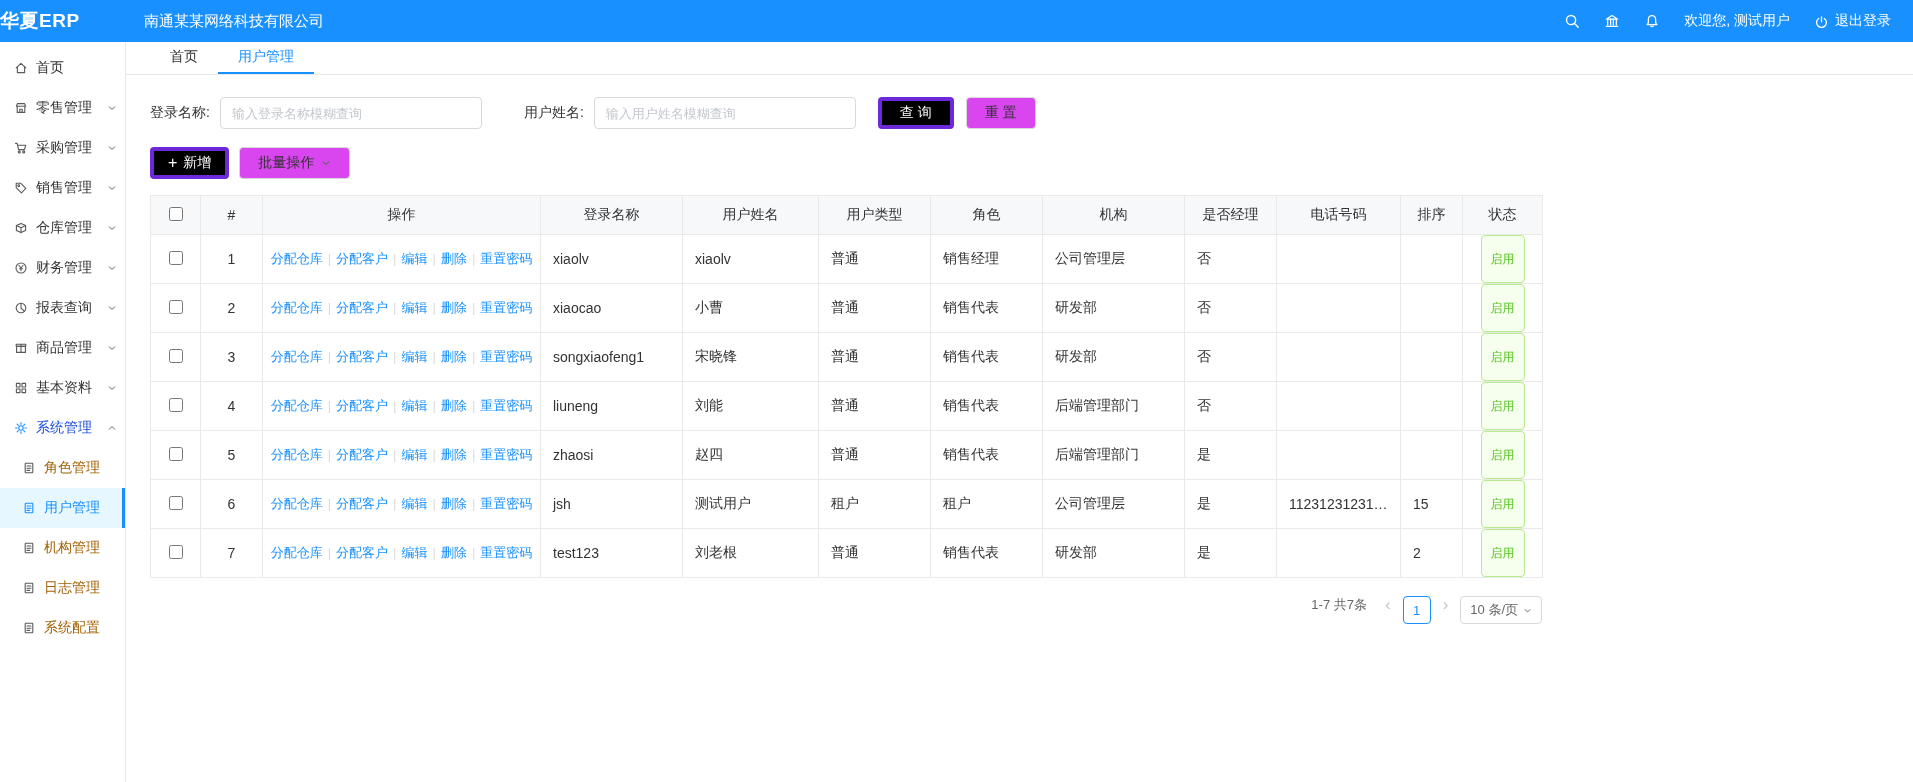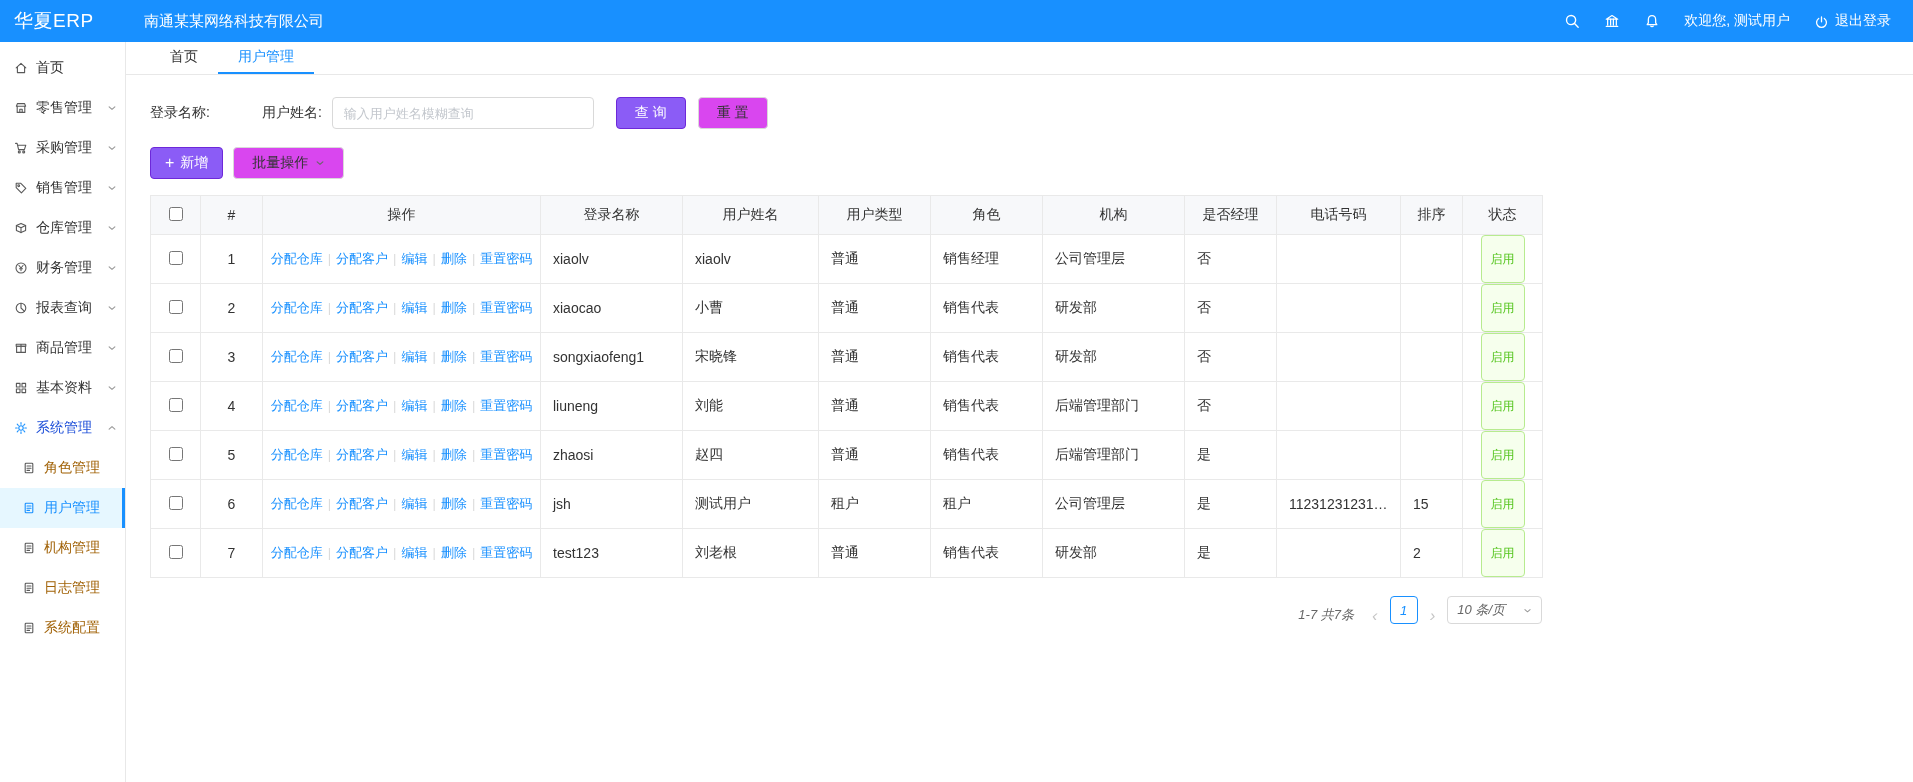--- a/index.html
+++ b/index.html
@@ -1,21 +1,21 @@
 <!DOCTYPE html>
 <html><head>
 <meta charset="utf-8">
 <style>
   * { margin:0; padding:0; box-sizing:border-box; }
   html,body { width:1913px; height:782px; overflow:hidden; }
   body { font-family:"Liberation Sans","DejaVu Sans",sans-serif; font-size:14px; color:#333; background:#fff; }
 
   
   .app-header { height:42px; background:#1890ff; color:#fff; display:flex; align-items:center; }
-  .logo { width:126px; padding-left:14px; font-size:19px; font-weight:normal; letter-spacing:.5px; white-space:nowrap; }
+  .logo { width:126px; font-size:19px; font-weight:bold; letter-spacing:.5px; white-space:nowrap; }
   .company { margin-left:18px; font-size:15px; }
   .header-right { margin-left:auto; display:flex; align-items:center; gap:24px; padding-right:22px; }
   .hicon { display:flex; align-items:center; cursor:pointer; }
   .hicon svg { width:16px; height:16px; }
   .welcome { font-size:14px; white-space:nowrap; }
   .logout { display:flex; align-items:flex-end; gap:6px; cursor:pointer; white-space:nowrap; }
   .logout svg { width:15px; height:15px; }
 
   
   .layout { display:flex; height:740px; }
@@ -42,21 +42,21 @@
   .tab.active { color:#1890ff; border-bottom-color:#1890ff; }
 
   
   .content { padding:22px 24px; overflow:hidden; }
   .filter-row { display:flex; align-items:center; margin-bottom:18px; }
   .filter-label { margin-right:10px; white-space:nowrap; }
   .filter-label.second { margin-left:42px; }
   .filter-input { width:262px; height:32px; border:1px solid #d9d9d9; border-radius:4px; padding:0 11px; font-size:13px; color:#333; outline:none; font-family:inherit; }
   .filter-input::placeholder { color:#c3c7cd; }
   .btn { height:32px; border-radius:4px; font-size:14px; cursor:pointer; font-family:inherit; display:inline-flex; align-items:center; justify-content:center; }
-  .btn-primary { background:#8b5cf6; color:#fff; border:1px solid #6d28d9; padding:0 18px; }
+  .btn-primary { background:#000000; color:#fff; border:4px solid #6d28d9; padding:0 18px; }
   .btn-default { background:#d946ef; color:#333; border:1px solid #d9d9d9; padding:0 18px; }
   .btn-search { margin-left:22px; }
   .btn-reset { margin-left:12px; }
 
   .toolbar { display:flex; align-items:center; margin-bottom:16px; }
   .btn-add { padding:0 14px; gap:6px; }
   .btn-add .plus { font-size:16px; line-height:1; }
   .btn-batch { margin-left:10px; gap:7px; }
   .btn-batch svg { width:10px; height:10px; color:#666; }
 
@@ -66,25 +66,25 @@
   .user-table thead th { background:#f7f8fa; font-weight:normal; text-align:center; color:#333; }
   .user-table td { text-align:left; color:#333; background:#fff; }
   .user-table td.c-center { text-align:center; }
   .user-table td.c-actions { text-align:center; padding:0 4px; font-size:13px; }
   .action-link { color:#1890ff; cursor:pointer; text-decoration:none; }
   .sep { color:#dcdcdc; margin:0 5px; }
   input[type="checkbox"] { width:14px; height:14px; cursor:pointer; accent-color:#1890ff; }
   .badge { display:inline-block; padding:15px 9px; font-size:12px; color:#52c41a; background:#f6ffed; border:1px solid #b7eb8f; border-radius:4px; line-height:16px; cursor:pointer; }
 
   
-  .pagination { width:1392px; margin-top:18px; display:flex; align-items:flex-end; justify-content:flex-end; gap:10px; color:#666; font-size:13px;font-style:italic; }
+  .pagination { width:1392px; margin-top:18px; display:flex; align-items:flex-start; justify-content:flex-end; gap:10px; color:#666; font-size:13px; }
   .page-total { margin-right:6px; }
   .page-arrow { color:#c5c5c5; font-size:17px; cursor:pointer; line-height:1; padding:0 2px; }
   .page-num { min-width:28px; height:28px; border:1px solid #1890ff; color:#1890ff; border-radius:4px; display:flex; align-items:center; justify-content:center; cursor:pointer; background:#fff; }
-  .page-size { height:28px; border:1px solid #d9d9d9; border-radius:4px; padding:0 9px; display:flex; align-items:center; gap:18px; cursor:pointer; background:#fff; color:#666; }
+  .page-size { height:28px; border:1px solid #d9d9d9; border-radius:4px; padding:0 9px; display:flex; align-items:center; gap:5px; cursor:pointer; background:#fff; color:#666; }
   .page-size svg { width:9px; height:9px; color:#999; }
 </style>
 </head>
 <body>
 
 <header class="app-header">
   <div class="logo">华夏ERP</div>
   <div class="company">南通某某网络科技有限公司</div>
   <div class="header-right">
     <span class="hicon">
@@ -318,20 +318,21 @@
   <main class="main">
     <div class="tabbar">
       <div class="tab">首页</div>
       <div class="tab active">用户管理</div>
     </div>
 
     <div class="content">
 
       <div class="filter-row">
         <span class="filter-label">登录名称:</span>
+        <input class="filter-input" type="text" placeholder="输入登录名称模糊查询" style="">
         <span class="filter-label second">用户姓名:</span>
         <input class="filter-input" type="text" placeholder="输入用户姓名模糊查询" style="">
         <button class="btn btn-primary btn-search">查 询</button>
         <button class="btn btn-default btn-reset">重 置</button>
       </div>
 
       <div class="toolbar">
         <button class="btn btn-primary btn-add">
           <span class="plus">+</span>
           <span>新增</span>

